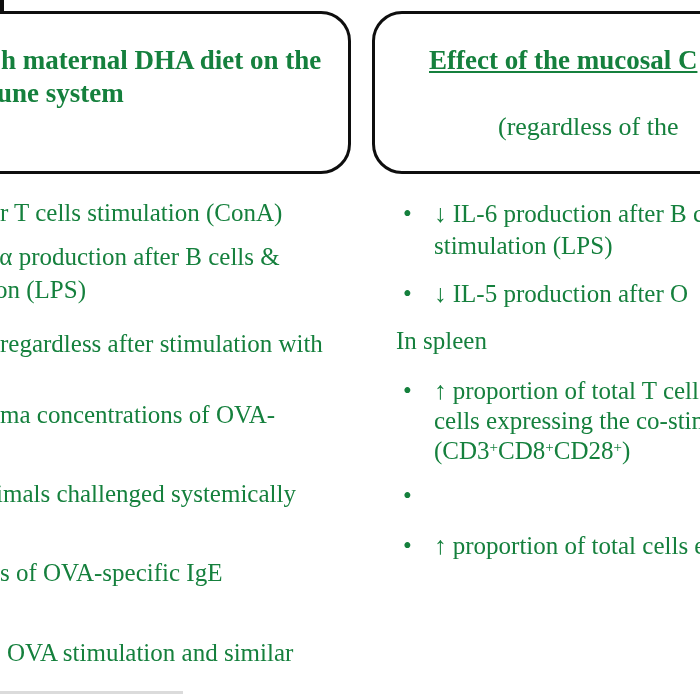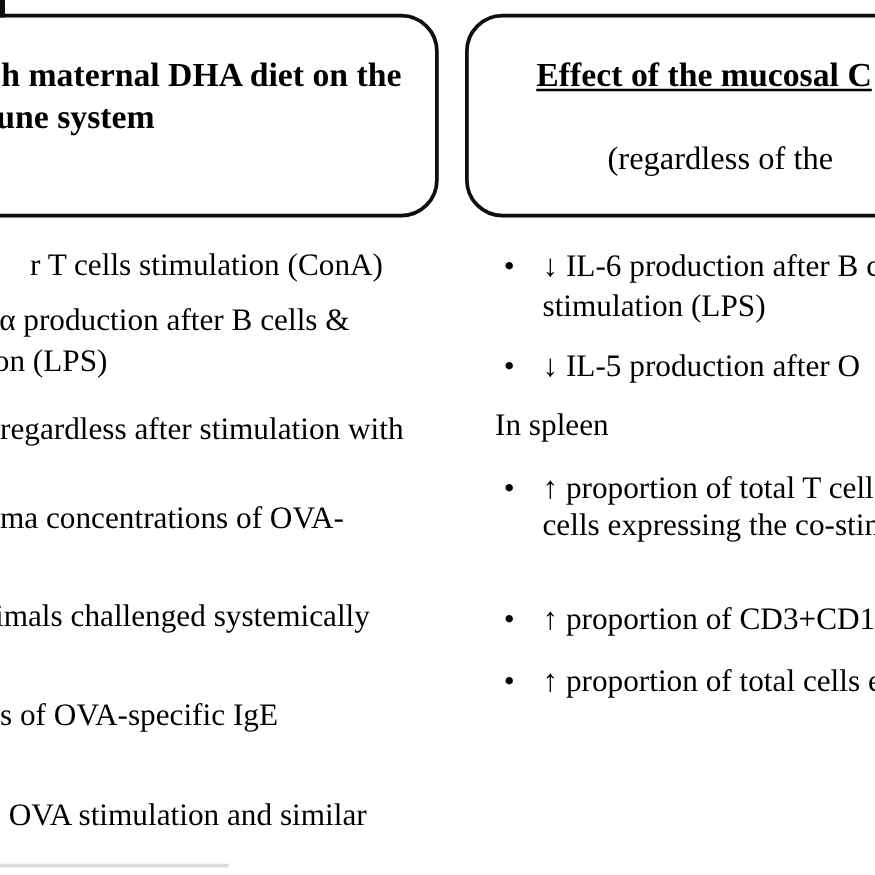--- a/index.html
+++ b/index.html
@@ -2,21 +2,21 @@
 <html><head>
 <meta charset="utf-8">
 <style>
   html,body{margin:0;padding:0;background:#ffffff;}
   .stage{
     position:relative;
     width:700px;height:700px;
     overflow:hidden;
     background:#ffffff;
     font-family:"Liberation Serif", serif;
-    color:#000000;
+    color:#15803d;
   }
   .line{position:absolute;white-space:pre;line-height:1.15;}
   .hdr{font-weight:bold;font-size:27px;}
   .hdr-sub{font-weight:normal;font-size:26px;}
   .body-txt{font-size:25px;}
   .bullet-dot{position:absolute;font-size:25px;line-height:1.15;}
   .box{
     position:absolute;
     border:3px solid #0e0e0e;
     border-radius:30px;
@@ -35,45 +35,45 @@
 
   <div class="stub"></div>
 
   <div class="box box-left"></div>
   <div class="box box-right"></div>
 
   <div class="line hdr" style="left:1px;top:45px;">h maternal DHA diet on the</div>
   <div class="line hdr" style="left:-3px;top:78px;">une system</div>
 
   <div class="line hdr" style="left:429px;top:45px;text-decoration:underline;">Effect of the mucosal C</div>
-  <div class="line hdr-sub" style="left:486px;top:112px;">(regardless of the</div>
+  <div class="line hdr-sub" style="left:498px;top:112px;">(regardless of the</div>
 
-  <div class="line body-txt" style="left:0px;top:199px;padding-left:24px;">r T cells stimulation (ConA)</div>
+  <div class="line body-txt" style="left:0px;top:199px;">r T cells stimulation (ConA)</div>
   <div class="line body-txt" style="left:-9px;top:243px;">-α production after B cells &amp;</div>
   <div class="line body-txt" style="left:-5px;top:276px;">on (LPS)</div>
   <div class="line body-txt" style="left:0px;top:330px;">regardless after stimulation with</div>
   <div class="line body-txt" style="left:0px;top:401px;">ma concentrations of OVA-</div>
   <div class="line body-txt" style="left:-4px;top:480px;">imals challenged systemically</div>
   <div class="line body-txt" style="left:0px;top:559px;">s of OVA-specific IgE</div>
   <div class="line body-txt" style="left:7px;top:639px;">OVA stimulation and similar</div>
 
   <span class="bullet-dot" style="left:403px;top:200px;">•</span>
   <div class="line body-txt" style="left:434px;top:200px;">↓ IL-6 production after B c</div>
   <div class="line body-txt" style="left:434px;top:232px;">stimulation (LPS)</div>
 
   <span class="bullet-dot" style="left:403px;top:280px;">•</span>
   <div class="line body-txt" style="left:434px;top:280px;">↓ IL-5 production after O</div>
 
   <div class="line body-txt" style="left:396px;top:327px;">In spleen</div>
 
   <span class="bullet-dot" style="left:403px;top:377px;">•</span>
   <div class="line body-txt" style="left:434px;top:377px;">↑ proportion of total T cell</div>
   <div class="line body-txt" style="left:434px;top:407px;">cells expressing the co-stim</div>
+  <div class="line body-txt" style="left:434px;top:437px;"><span>(CD3</span><span class="sup">+</span><span>CD8</span><span class="sup">+</span><span>CD28</span><span class="sup">+</span><span>)</span></div>
 
   <span class="bullet-dot" style="left:403px;top:482px;">•</span>
-  <div class="line body-txt" style="left:434px;top:482px;">↑ proportion of CD3+CD1</div>
 
   <span class="bullet-dot" style="left:403px;top:532px;">•</span>
   <div class="line body-txt" style="left:434px;top:532px;">↑ proportion of total cells e</div>
 
   <div class="streak"></div>
 
 </div>
 
 </body></html>

